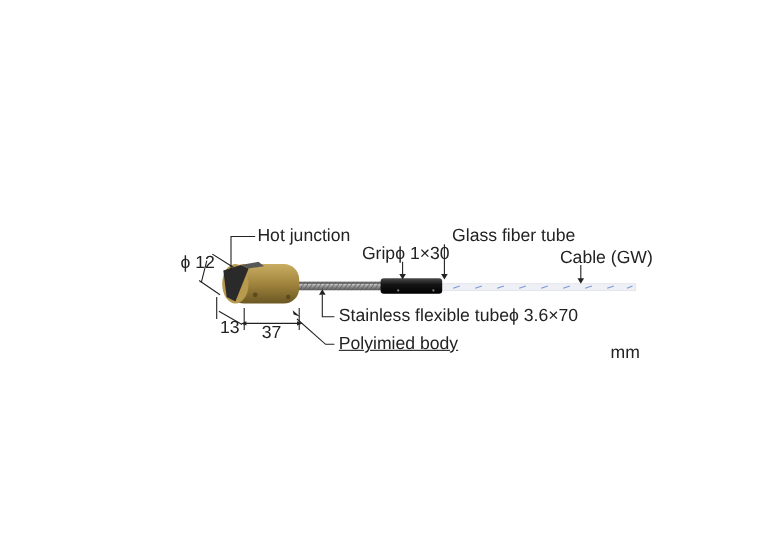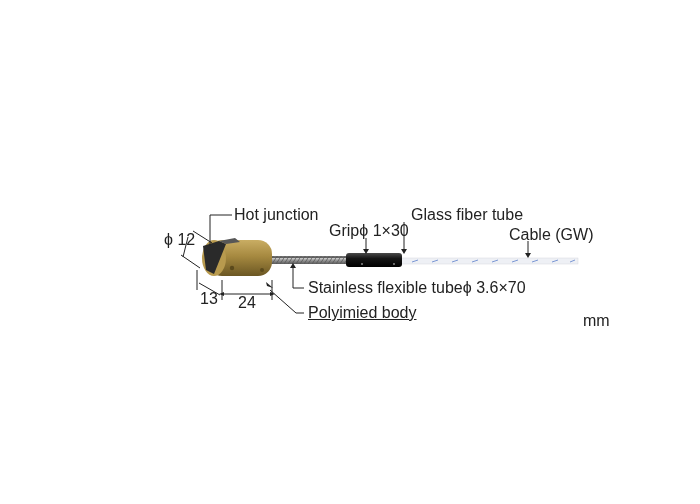--- a/index.html
+++ b/index.html
@@ -102,16 +102,16 @@
     <polygon points="270,292 270,296 275,294"></polygon>
   </g>
 </svg>
 
 <div class="lbl" style="left:234px; top:209px;">Hot junction</div>
 <div class="lbl" style="left:391px; top:209px;margin-left:20px;">Glass fiber tube</div>
 <div class="lbl" style="left:329px; top:225px;">Gripϕ 1×30</div>
 <div class="lbl" style="left:509px; top:229px;">Cable (GW)</div>
 <div class="lbl" style="left:308px; top:282px;">Stainless flexible tubeϕ 3.6×70</div>
 <div class="lbl" style="left:308px; top:307px;text-decoration:underline;">Polyimied body</div>
-<div class="lbl" style="left:555px; top:315px;margin-left:28px;">mm</div>
+<div class="lbl" style="left:555px; top:315px;">mm</div>
 <div class="lbl" style="left:164px; top:234px;">ϕ 12</div>
 <div class="lbl" style="left:200px; top:293px;">13</div>
-<div class="lbl" style="left:238px; top:297px;">24</div>
+<div class="lbl" style="left:238px; top:297px;">37</div>
 
 </body></html>

